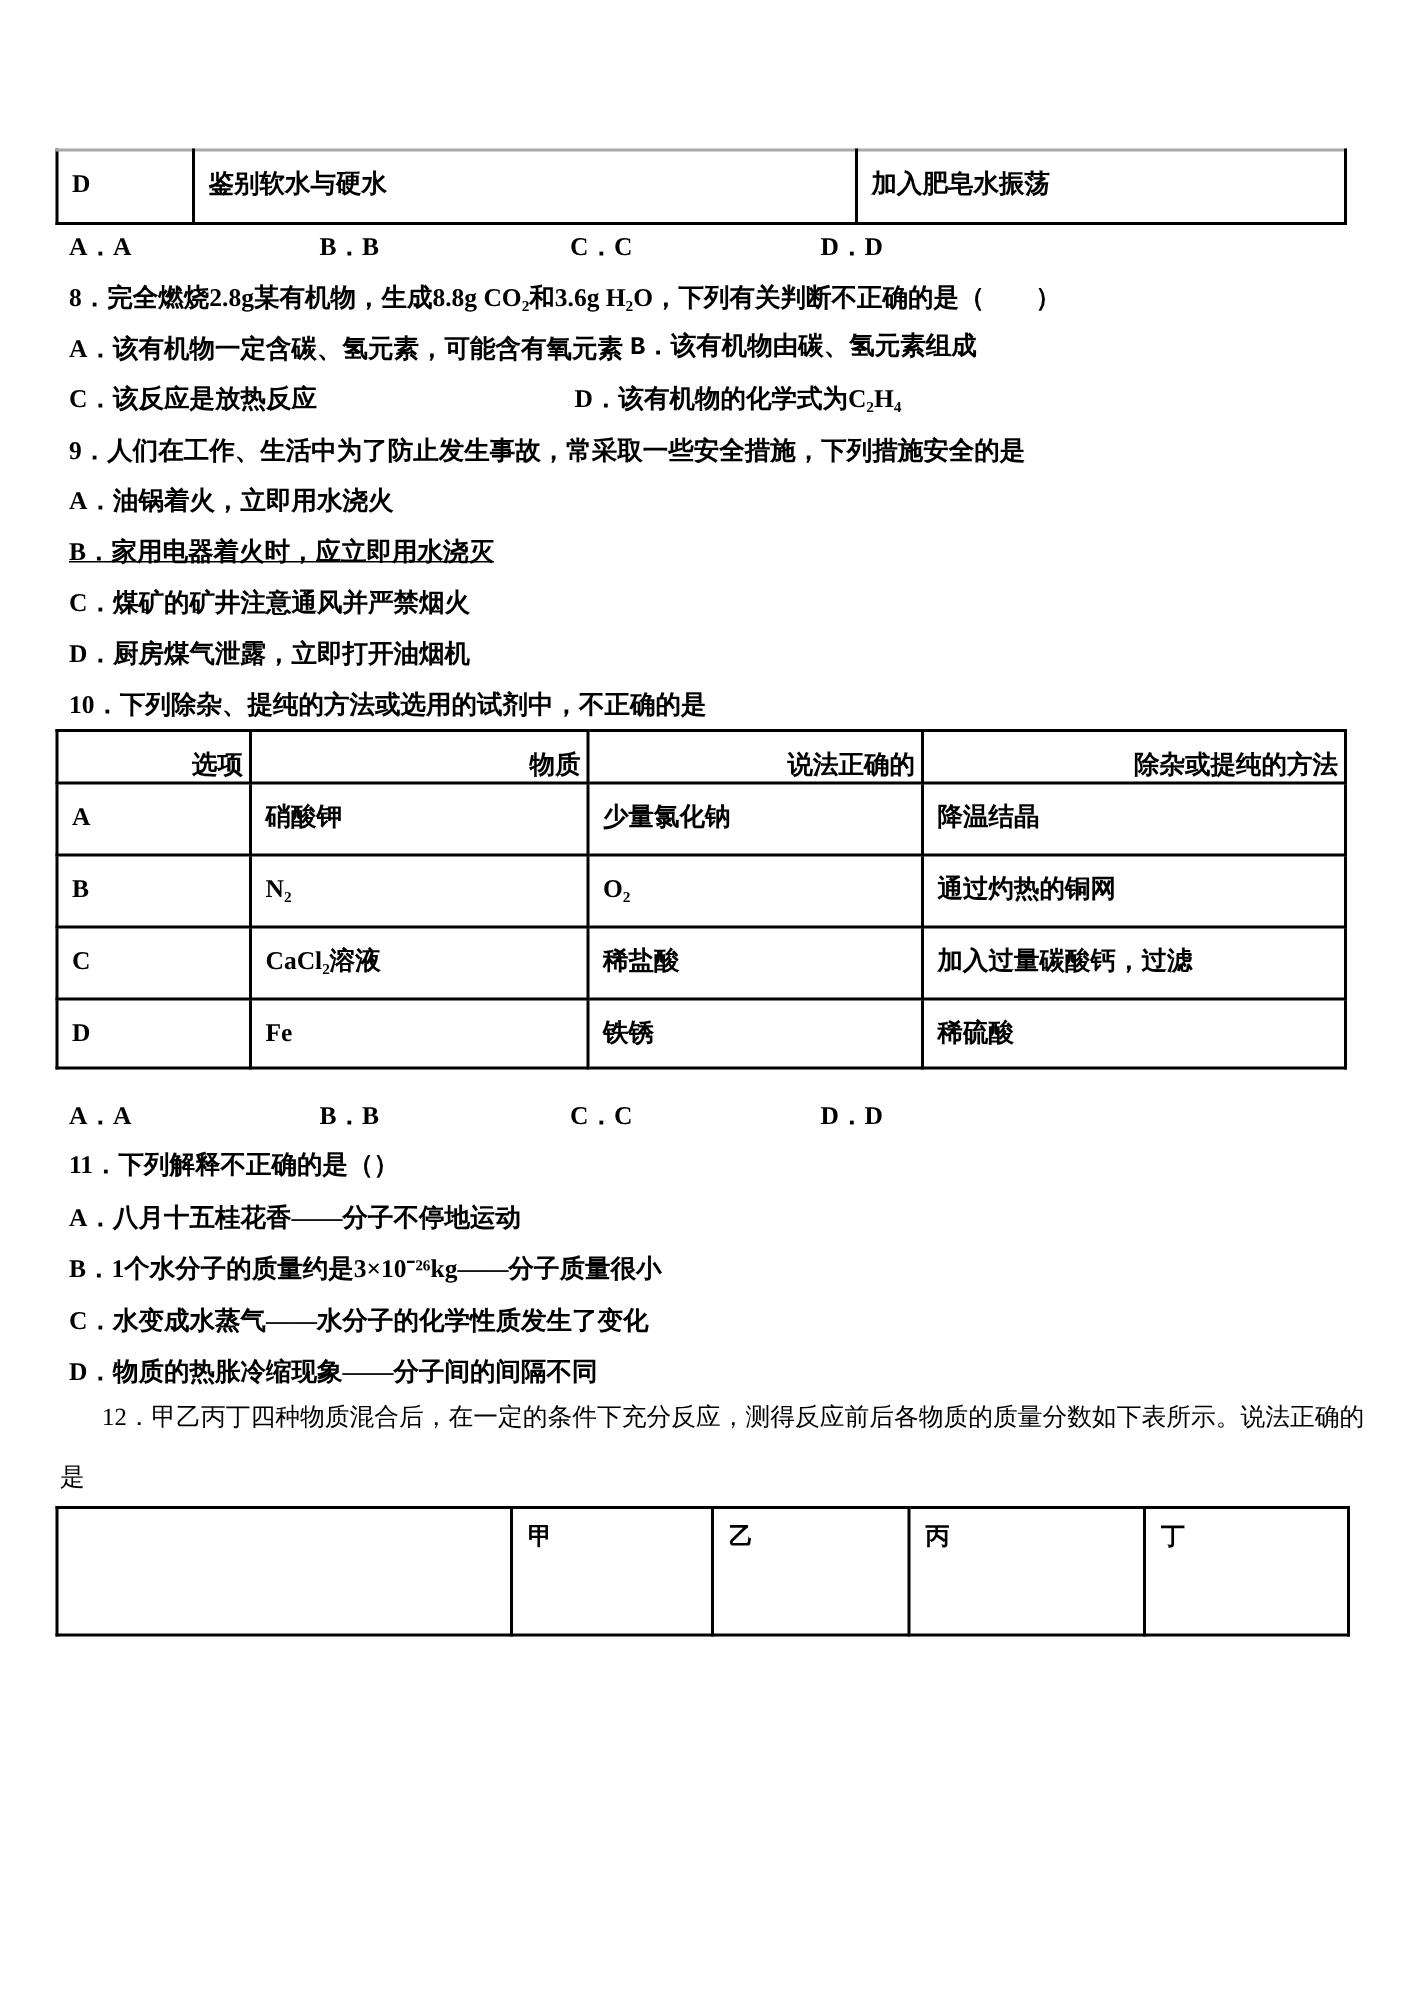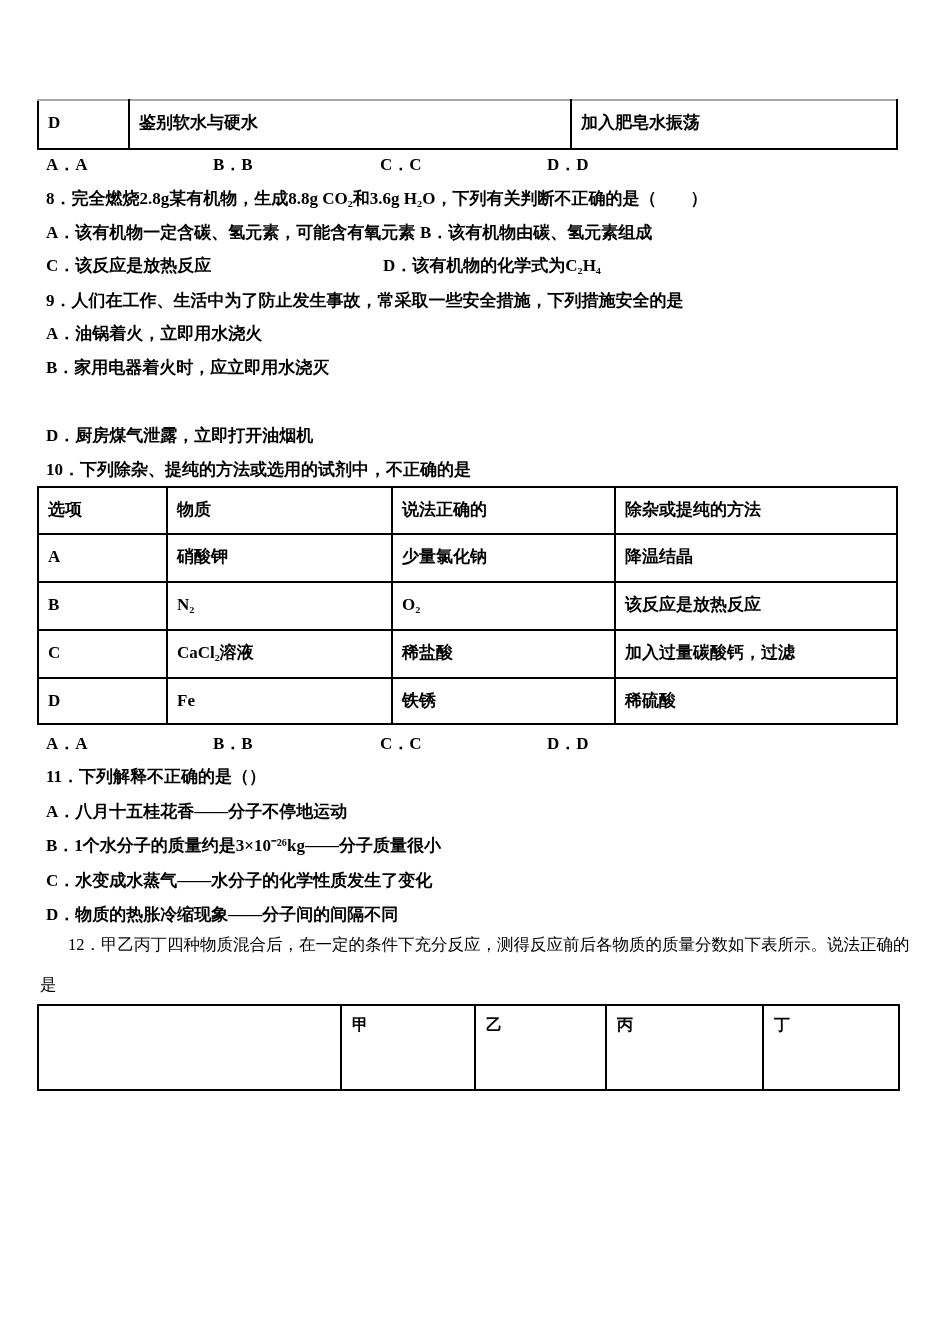--- a/index.html
+++ b/index.html
@@ -68,56 +68,57 @@
 
   <div class="ansrow" style="top:153px;">
     <span class="ans-item" style="left:46px;">A．A</span>
     <span class="ans-item" style="left:213px;">B．B</span>
     <span class="ans-item" style="left:380px;">C．C</span>
     <span class="ans-item" style="left:547px;">D．D</span>
   </div>
 
   <div class="line" style="left:46px; top:188px;">8．完全燃烧2.8g某有机物，生成8.8g CO₂和3.6g H₂O，下列有关判断不正确的是（　　）</div>
   <div class="line" style="left:46px; top:222px;">A．该有机物一定含碳、氢元素，可能含有氧元素</div>
-  <div class="line" style="left:420px; top:222px;">B．该有机物由碳、氢元素组成</div>
+  <div class="line" style="left:420px; top:222px;font-family:Liberation Mono, monospace;">B．该有机物由碳、氢元素组成</div>
   <div class="line" style="left:46px; top:255px;">C．该反应是放热反应</div>
   <div class="line" style="left:383px; top:255px;">D．该有机物的化学式为C₂H₄</div>
 
   <div class="line" style="left:46px; top:290px;">9．人们在工作、生活中为了防止发生事故，常采取一些安全措施，下列措施安全的是</div>
   <div class="line" style="left:46px; top:323px;">A．油锅着火，立即用水浇火</div>
-  <div class="line" style="left:46px; top:357px;">B．家用电器着火时，应立即用水浇灭</div>
+  <div class="line" style="left:46px; top:357px;text-decoration:underline;">B．家用电器着火时，应立即用水浇灭</div>
+  <div class="line" style="left:46px; top:391px;">C．煤矿的矿井注意通风并严禁烟火</div>
   <div class="line" style="left:46px; top:425px;">D．厨房煤气泄露，立即打开油烟机</div>
 
   <div class="line" style="left:46px; top:459px;">10．下列除杂、提纯的方法或选用的试剂中，不正确的是</div>
 
   <table class="t" style="left:37px; top:486px; width:859px;">
     <colgroup>
         <col style="width:129px">
         <col style="width:225px">
         <col style="width:223px">
         <col style="width:282px">
       </colgroup>
     <tbody>
-        <tr style="height:47px;">
+        <tr style="height:35px;text-align:right;">
       <td>选项</td>
       <td>物质</td>
       <td>说法正确的</td>
       <td>除杂或提纯的方法</td>
     </tr>
     <tr style="height:48px;">
       <td>A</td>
       <td>硝酸钾</td>
       <td>少量氯化钠</td>
       <td>降温结晶</td>
     </tr>
     <tr style="height:48px;">
       <td>B</td>
       <td>N₂</td>
       <td>O₂</td>
-      <td>该反应是放热反应</td>
+      <td>通过灼热的铜网</td>
     </tr>
     <tr style="height:48px;">
       <td>C</td>
       <td>CaCl₂溶液</td>
       <td>稀盐酸</td>
       <td>加入过量碳酸钙，过滤</td>
     </tr>
     <tr style="height:46px;">
       <td>D</td>
       <td>Fe</td>

